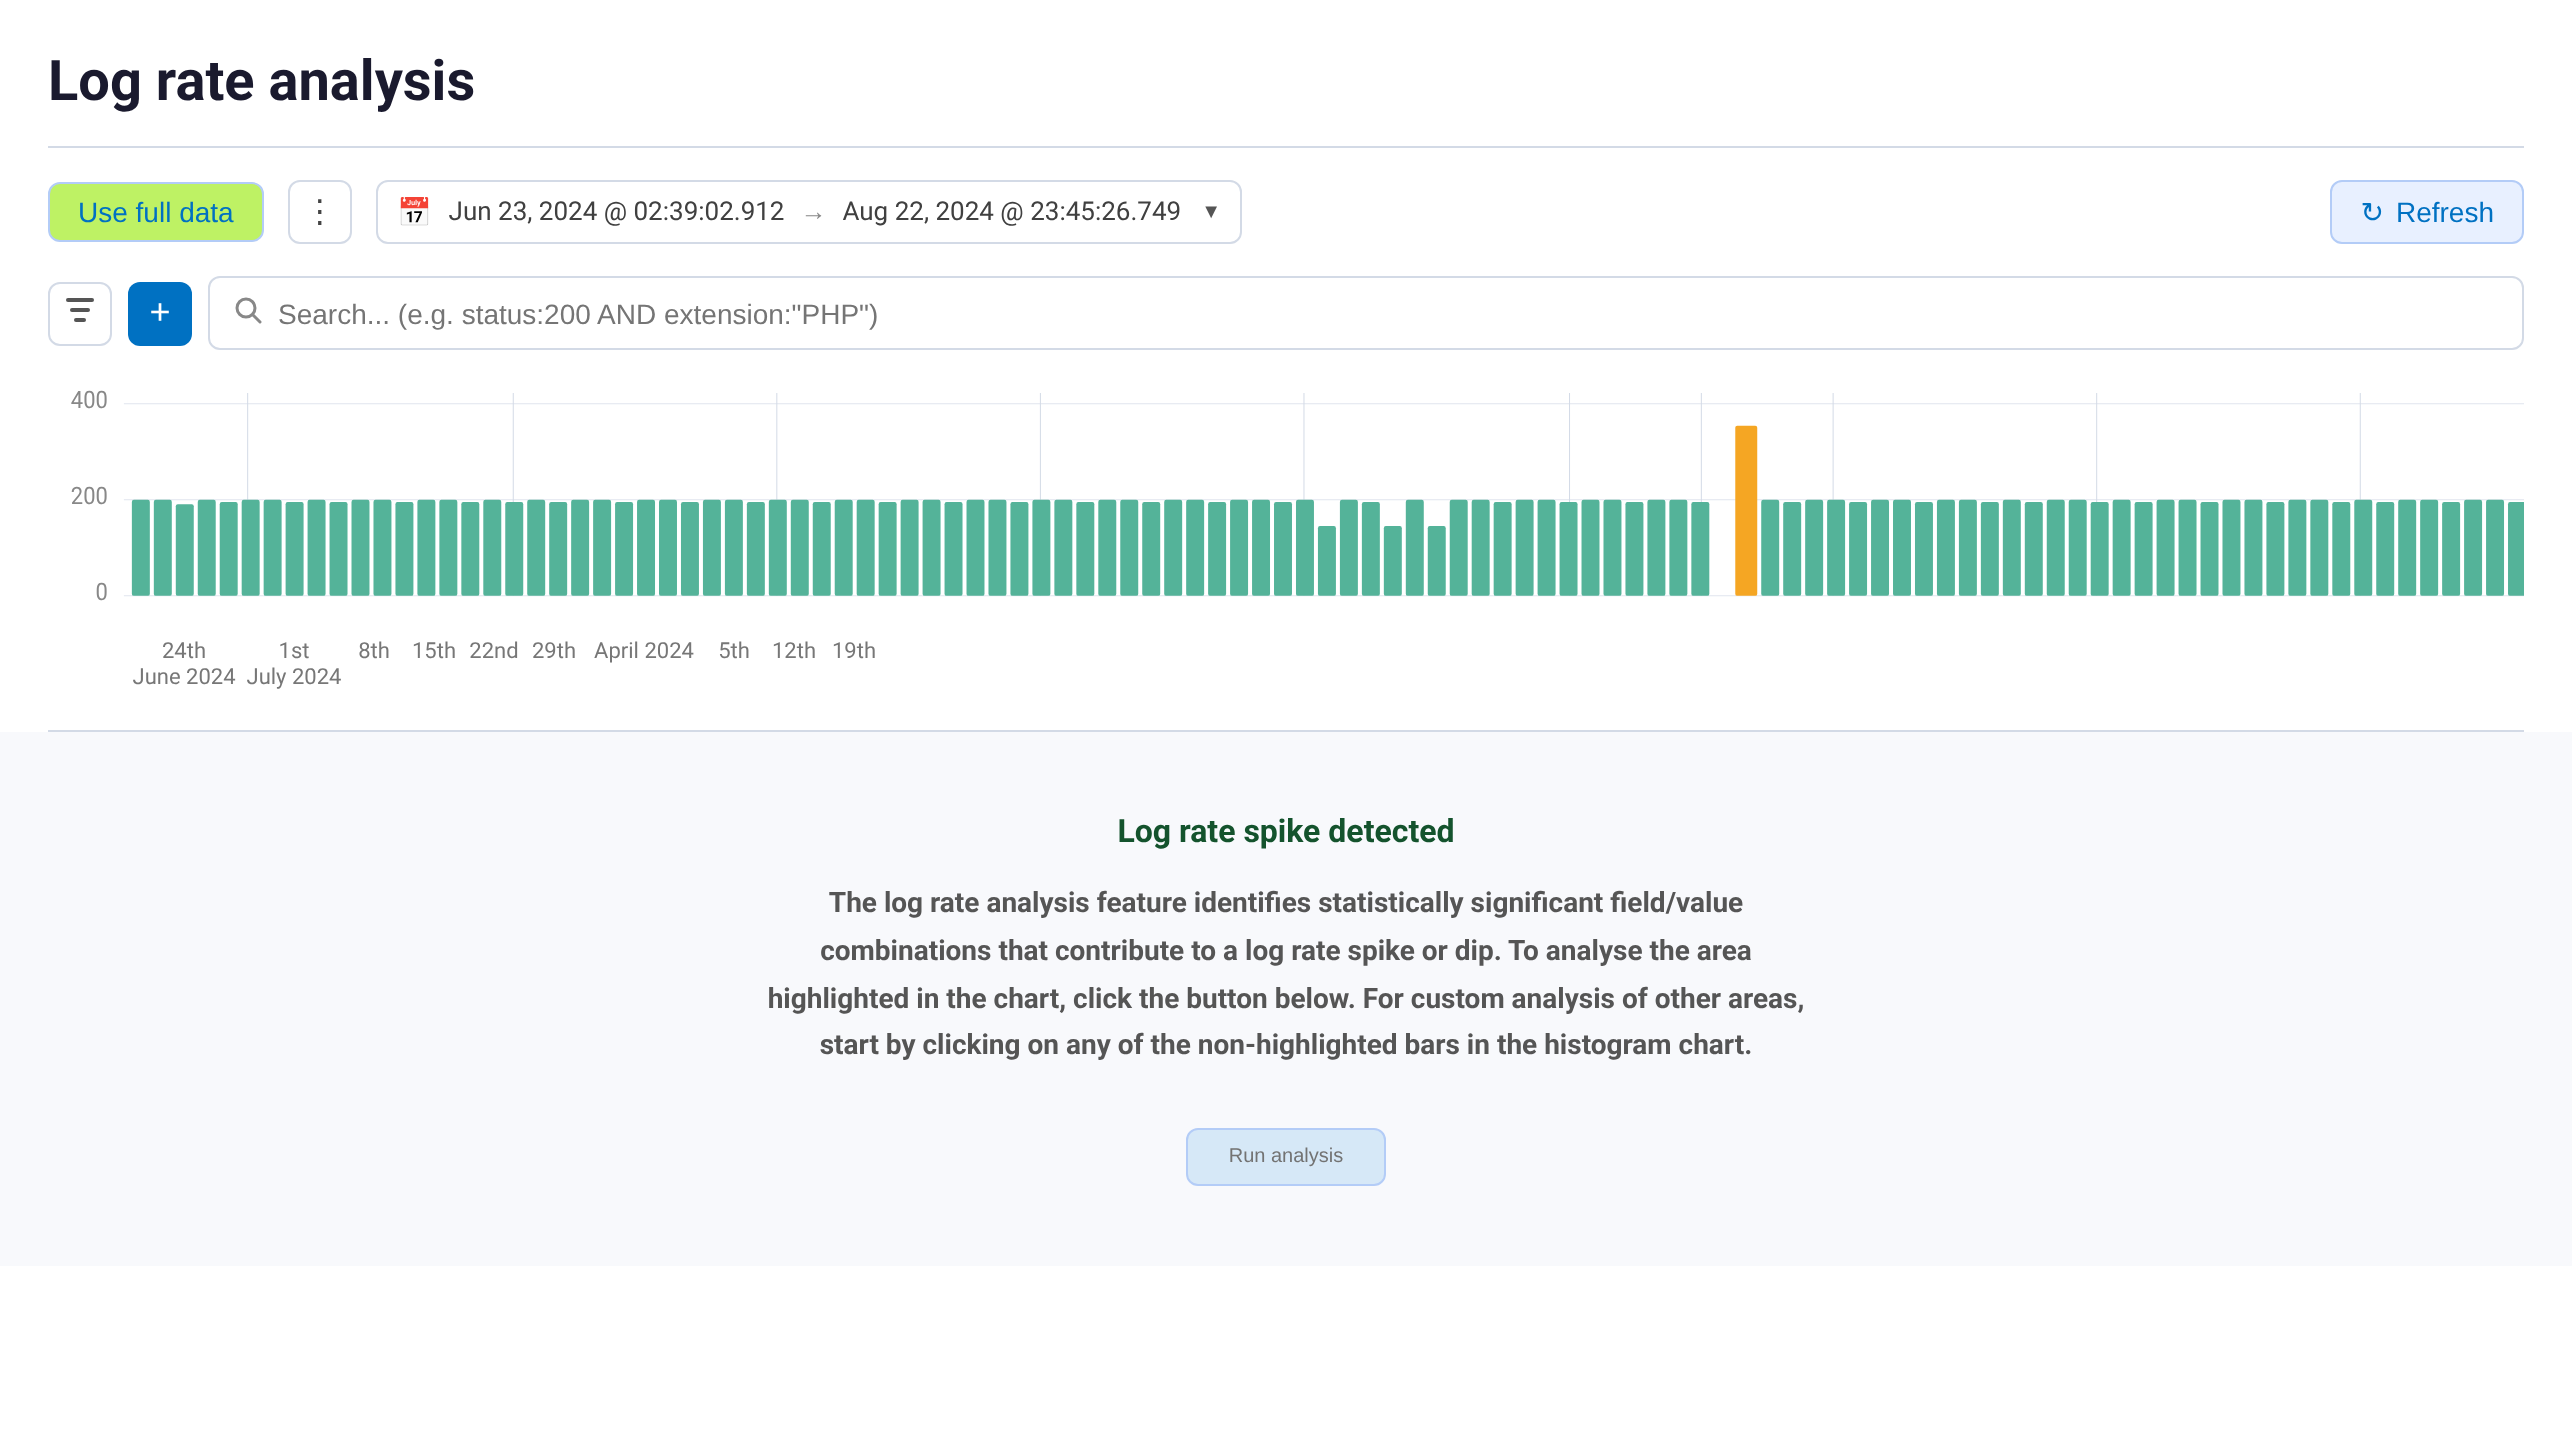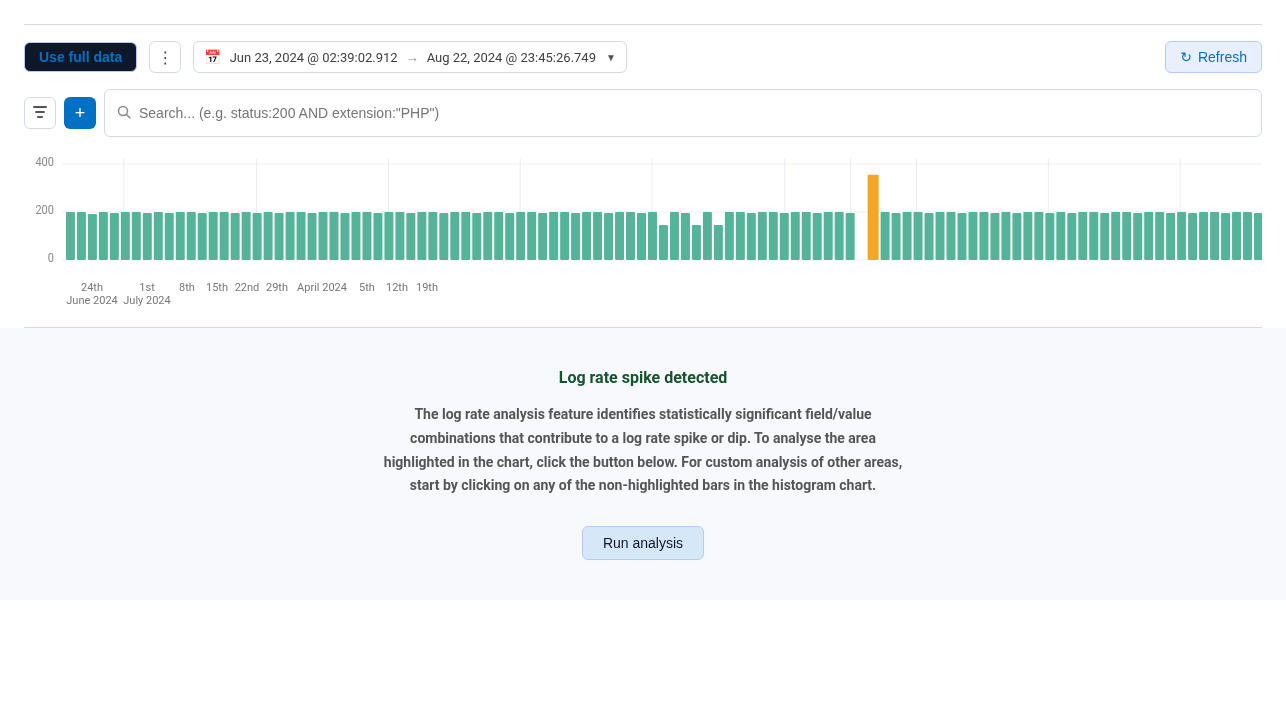--- a/index.html
+++ b/index.html
@@ -32,28 +32,28 @@
       margin-bottom: 16px;
       flex-wrap: wrap;
     }
     .dataset-title {
       font-size: 24px;
       font-weight: 700;
       color: #1a1a2e;
       margin-right: 8px;
     }
     .btn-use-full-data {
-      background: #0f172a;
+      background: #bef264;
       color: #0071c2;
       border: 1px solid #b3ccf7;
       border-radius: 6px;
       padding: 6px 14px;
       font-size: 14px;
       cursor: pointer;
-      font-weight: 700;
+      font-weight: 400;
       white-space: nowrap;
     }
     .btn-icon {
       background: #fff;
       border: 1px solid #d3dae6;
       border-radius: 6px;
       width: 32px;
       height: 32px;
       display: flex;
       align-items: center;
@@ -127,21 +127,21 @@
       font-weight: 300;
     }
     .search-bar {
       flex: 1;
       display: flex;
       align-items: center;
       border: 1px solid #d3dae6;
       border-radius: 6px;
       padding: 6px 12px;
       background: #fff;
-      height: 48px;
+      height: 37px;
     }
     .search-icon { color: #888; margin-right: 8px; font-size: 14px; }
     .search-input {
       border: none;
       outline: none;
       width: 100%;
       font-size: 14px;
       color: #aaa;
       background: transparent;
     }
@@ -181,38 +181,39 @@
     .spike-description {
       font-size: 14px;
       color: #555;
       line-height: 1.7;
       max-width: 520px;
       margin: 0 auto 28px auto;
       font-weight: bold;
     }
     .btn-run-analysis {
       background: #d6e8f7;
-      color: #0f172a;
+      color: #737373;
       border: 1px solid #b3ccf7;
       border-radius: 6px;
       padding: 8px 20px;
-      font-size: 14px;
+      font-size: 10px;
       cursor: pointer;
       font-weight: 500;
     }
     .y-axis-label {
       font-size: 11px;
       fill: #888;
     }
   </style>
 </head>
 <body>
 
 <div class="page-wrapper">
 
+  <h1 class="page-title">Log rate analysis</h1>
   <hr class="top-divider">
 
   <div class="header-row">
     <button class="btn-use-full-data">Use full data</button>
     <button class="btn-icon">
       <span>⋮</span>
     </button>
     <div class="date-range-picker">
       <span class="calendar-icon">📅</span>
       <span class="date-text">Jun 23, 2024 @ 02:39:02.912</span>

